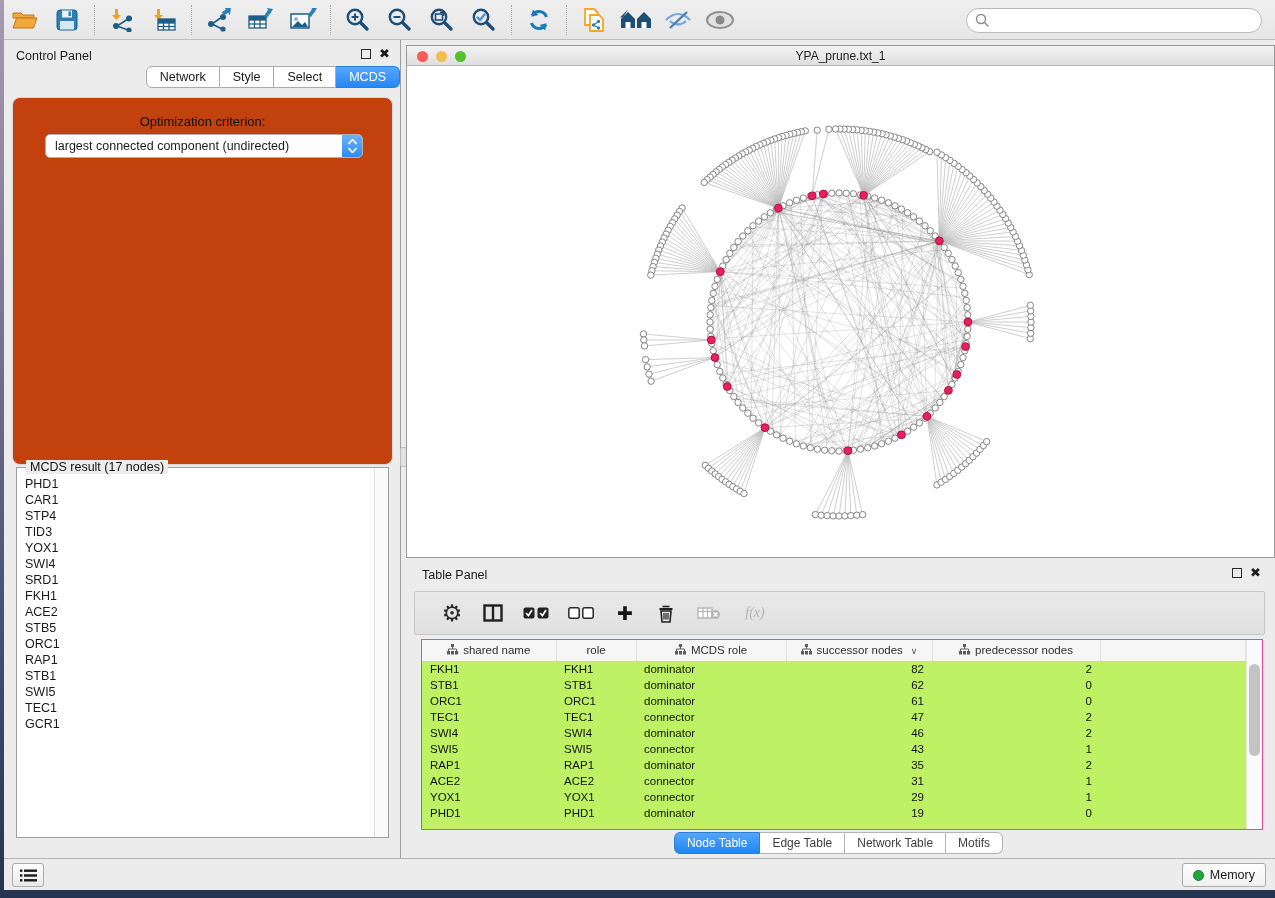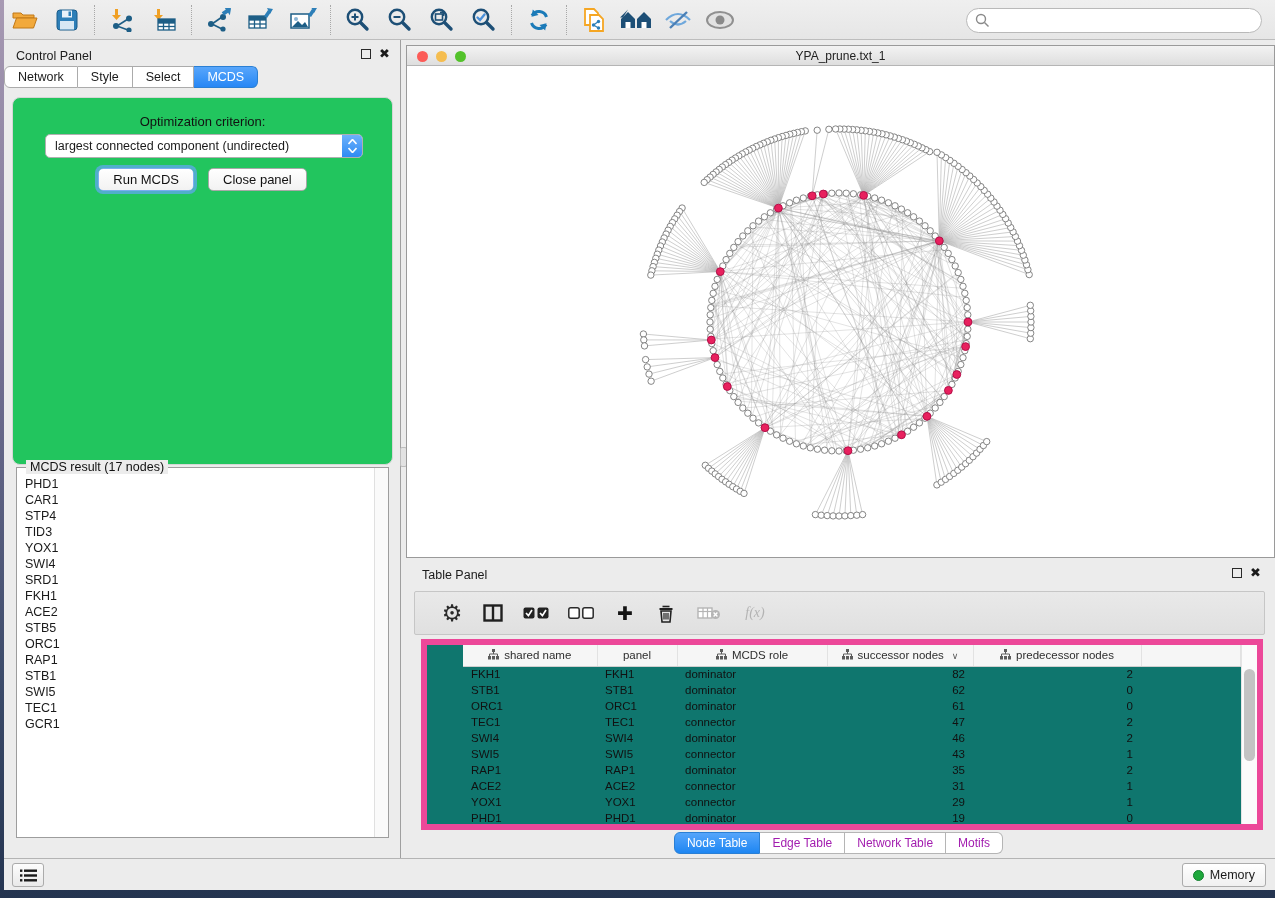--- a/index.html
+++ b/index.html
@@ -23,28 +23,28 @@
 
   
   .control-panel { position:absolute; left:0; top:40px; width:397px; height:818px;
     background:#ececec; border-right:1px solid #9f9f9f; }
   .panel-head { position:absolute; left:0; top:0; width:100%; height:28px; font-size:12.5px; color:#1c1c1c; }
   .panel-head .t { position:absolute; left:12px; top:9px; }
   .win-ctrls { position:absolute; right:10px; top:9px; display:flex; gap:8px; align-items:center; }
   .glyph-float { width:10px; height:10px; border:1.6px solid #2a2a2a; display:inline-block; }
   .glyph-close { font-size:13px; font-weight:bold; color:#1a1a1a; line-height:10px; }
 
-  .cp-tabs { position:absolute; left:0; top:26px; width:100%; display:flex; justify-content:flex-start; }
+  .cp-tabs { position:absolute; left:0; top:26px; width:100%; display:flex; justify-content:flex-end; }
   .seg-tab { font-size:12.5px; padding:3px 13px; background:#fff; border:1px solid #ababab; border-left:none; color:#1a1a1a; }
   .seg-tab:first-child { border-left:1px solid #ababab; border-radius:6px 0 0 6px; }
   .seg-tab:last-child { border-radius:0 6px 6px 0; }
   .seg-tab.active { background:linear-gradient(#5fagf0,#2e8af7); background:linear-gradient(#58a6fb,#2787f5); color:#fff; border-color:#2a7fd4; }
 
   .cp-inner { position:absolute; left:8px; top:57px; width:381px; height:368px;
-    background:#22c55e; border:1px solid #d6d6d6; border-radius:8px; }
+    background:#c2410c; border:1px solid #d6d6d6; border-radius:8px; }
   .opt-label { position:absolute; top:16px; width:100%; text-align:center; font-size:13px; color:#111; }
   .criterion { position:absolute; left:32px; top:36px; width:318px; height:24px; background:#fff;
     border:1px solid #b0b0b0; border-radius:5px; font-size:12.5px; display:flex; align-items:center; }
   .criterion .val { flex:1; padding-left:9px; white-space:nowrap; }
   .criterion .stepper { width:20px; height:100%; border-radius:0 4px 4px 0;
     background:linear-gradient(#6db1fb,#2f8bf4); display:flex; flex-direction:column; align-items:center; justify-content:center; color:#fff; }
   .criterion .stepper svg { display:block; }
   .cp-buttons { position:absolute; left:0; top:70px; width:100%; display:flex; justify-content:center; gap:14px; }
   .btn { font-size:13px; padding:3px 14px; background:linear-gradient(#ffffff,#f2f2f2);
     border:1px solid #a8a8a8; border-radius:5px; color:#111; }
@@ -74,33 +74,33 @@
   .tp-head { position:absolute; left:0; top:0; width:100%; height:26px; font-size:12.5px; }
   .tp-head .t { position:absolute; left:20px; top:8px; }
   .tp-toolbar { position:absolute; left:12px; right:10px; top:31px; height:44px;
     background:linear-gradient(#e9e9e9,#e0e0e0); border:1px solid #c6c6c6; border-radius:2px;
     display:flex; align-items:center; padding-left:18px; gap:0; }
   .tpi { display:inline-flex; align-items:center; justify-content:center; height:30px; }
   .gear-glyph { font-size:23px; color:#2a2a2a; font-family:"DejaVu Sans",sans-serif; }
   .plus-glyph { font-size:19px; color:#141414; font-weight:bold; font-family:"DejaVu Sans",sans-serif; }
   .fx-glyph { font-family:"Liberation Serif","DejaVu Serif",serif; font-style:italic; font-size:14px; color:#b3b3b3; }
 
-  .table-wrap { position:absolute; left:19px; right:12px; top:79px; bottom:27px; background:#0f766e; border:6px solid #ec4899;padding-left:36px; }
+  .table-wrap { position:absolute; left:19px; right:12px; top:79px; bottom:27px; background:#bef264; border:1px solid #ec4899; }
   table.node-table { border-collapse:collapse; width:calc(100% - 16px); table-layout:fixed; }
   .node-table th { height:21px; background:#f6f6f6; border-bottom:1px solid #cfcfcf; border-right:1px solid #e2e2e2;
     font-weight:normal; font-size:11.5px; color:#2e2e2e; text-align:center; position:relative; }
   .node-table th .hicon { margin-right:5px; vertical-align:-1px; }
   .node-table td { height:16px; font-size:11.5px; padding:0 8px; color:#111; white-space:nowrap; overflow:hidden; }
   .num { text-align:right; }
   .sort-chip { display:inline-block; margin-left:8px; color:#555; font-size:9px; }
   .tbl-scroll { position:absolute; right:0; top:0; bottom:0; width:16px; background:#fbfbfb; border-left:1px solid #e4e4e4; }
   .tbl-thumb { position:absolute; left:2px; top:24px; width:11px; height:92px; background:#c3c3c3; border-radius:6px; }
 
   .bottom-tabs { position:absolute; left:0; bottom:3px; width:100%; display:flex; justify-content:center; }
-  .bt { font-size:12px; padding:3px 12px; background:#fff; border:1px solid #b5b5b5; border-left:none; color:#a21caf; }
+  .bt { font-size:12px; padding:3px 12px; background:#fff; border:1px solid #b5b5b5; border-left:none; color:#404040; }
   .bt:first-child { border-left:1px solid #b5b5b5; border-radius:6px 0 0 6px; }
   .bt:last-child { border-radius:0 6px 6px 0; }
   .bt.active { background:linear-gradient(#55a5fb,#1e86f2); color:#fff; border-color:#2a7fd4; }
 
   
   .statusbar { position:absolute; left:0; top:858px; width:100%; height:32px; background:#ececec; border-top:1px solid #b4b4b4; }
   .sb-left-btn { position:absolute; left:8px; top:4px; width:32px; height:24px; background:linear-gradient(#fdfdfd,#e9e9e9);
     border:1px solid #ababab; border-radius:3px; display:flex; align-items:center; justify-content:center; }
   .memory-btn { position:absolute; right:9px; top:4px; height:24px; background:linear-gradient(#ffffff,#f0f0f0);
     border:1px solid #ababab; border-radius:3px; display:flex; align-items:center; gap:6px; padding:0 10px; font-size:12.5px;justify-content:flex-end; }
@@ -290,24 +290,20 @@
       <div class="criterion">
         <span class="val">largest connected component (undirected)</span>
         <span class="stepper">
           <svg width="9" height="6" viewBox="0 0 9 6">
               <path d="M0.5 5 L4.5 0.5 L8.5 5" fill="none" stroke="#fff" stroke-width="1.6"></path>
             </svg>
           <svg width="9" height="6" viewBox="0 0 9 6" style="margin-top:2px">
               <path d="M0.5 1 L4.5 5.5 L8.5 1" fill="none" stroke="#fff" stroke-width="1.6"></path>
             </svg>
         </span>
-      </div>
-      <div class="cp-buttons">
-        <button class="btn focus">Run MCDS</button>
-        <button class="btn">Close panel</button>
       </div>
     </div>
     <div class="result-box">
       <span class="result-title">MCDS result (17 nodes)</span>
       <div class="result-list" id="mcds-list">
           <div>PHD1</div>
           <div>CAR1</div>
           <div>STP4</div>
           <div>TID3</div>
           <div>YOX1</div>
@@ -1125,21 +1121,21 @@
           </colgroup>
         <thead>
             <tr id="tbl-head-row">
               <th><svg width="11" height="11" class="hicon">
                   <rect x="4" y="0" width="3" height="3" fill="#5c5c5c"></rect>
                   <path d="M5.5 3 v2 M1.5 7 v-2 h8 v2" stroke="#5c5c5c" fill="none"></path>
                   <rect x="0" y="7" width="3" height="3.5" fill="#5c5c5c"></rect>
                   <rect x="4" y="7" width="3" height="3.5" fill="#5c5c5c"></rect>
                   <rect x="8" y="7" width="3" height="3.5" fill="#5c5c5c"></rect>
                 </svg><span>shared name</span></th>
-              <th><span>panel</span></th>
+              <th><span>role</span></th>
               <th><svg width="11" height="11" class="hicon">
                   <rect x="4" y="0" width="3" height="3" fill="#5c5c5c"></rect>
                   <path d="M5.5 3 v2 M1.5 7 v-2 h8 v2" stroke="#5c5c5c" fill="none"></path>
                   <rect x="0" y="7" width="3" height="3.5" fill="#5c5c5c"></rect>
                   <rect x="4" y="7" width="3" height="3.5" fill="#5c5c5c"></rect>
                   <rect x="8" y="7" width="3" height="3.5" fill="#5c5c5c"></rect>
                 </svg><span>MCDS role</span></th>
               <th><svg width="11" height="11" class="hicon">
                   <rect x="4" y="0" width="3" height="3" fill="#5c5c5c"></rect>
                   <path d="M5.5 3 v2 M1.5 7 v-2 h8 v2" stroke="#5c5c5c" fill="none"></path>

